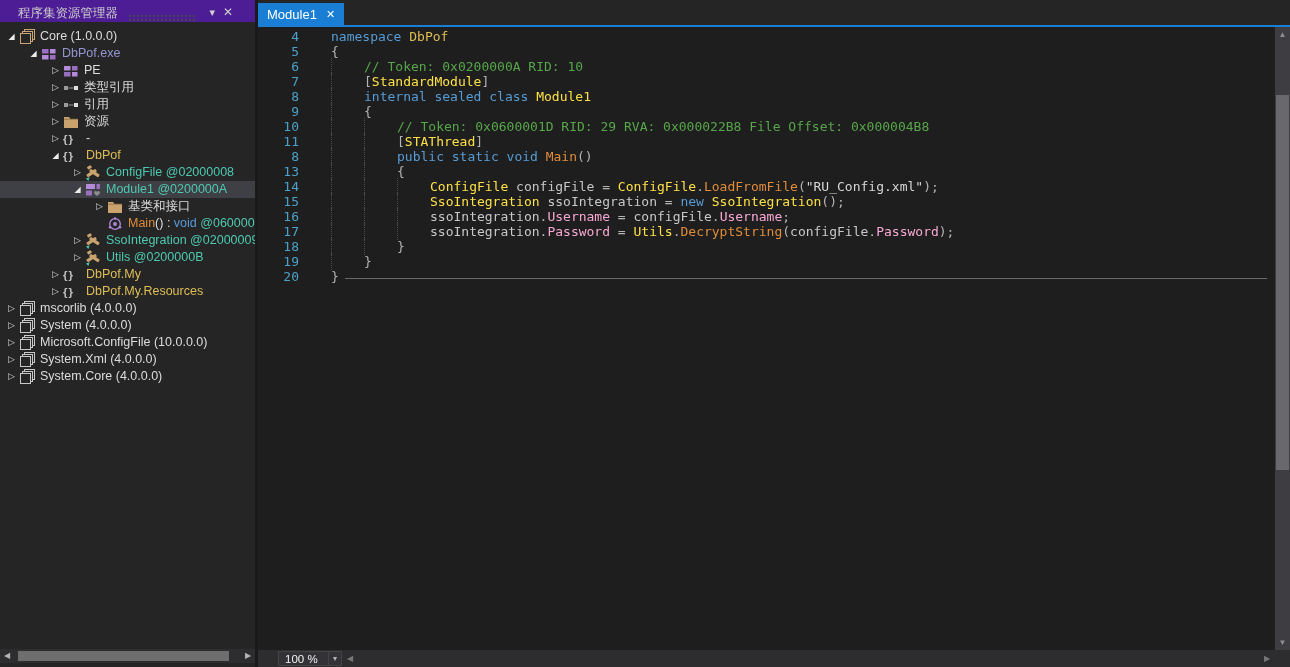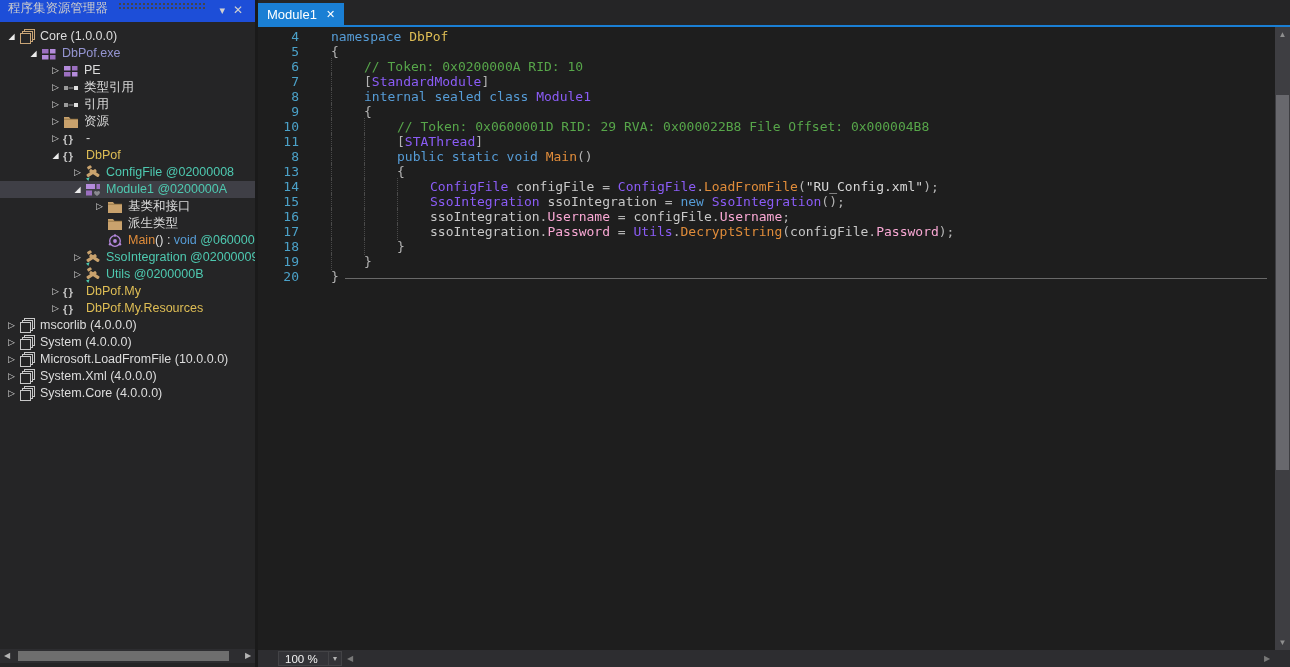--- a/index.html
+++ b/index.html
@@ -2,22 +2,22 @@
 <html><head>
 <meta charset="utf-8">
 <style>
   * { margin:0; padding:0; box-sizing:border-box; }
   html,body { width:1290px; height:667px; overflow:hidden; background:#1a1a1a;
               font-family:"Liberation Sans", sans-serif; }
 
   
   .left-panel { position:absolute; left:0; top:0; width:255px; height:667px;
                 background:#252526; }
-  .panel-header { height:22px; background:#1d4ed8; display:flex; align-items:flex-start;
-                  padding:0 8px; color:#cccccc; font-size:12.5px; }
+  .panel-header { height:22px; background:#4c1d95; display:flex; align-items:flex-end;
+                  padding:0 18px; color:#cccccc; font-size:12.5px; }
   .panel-title { white-space:nowrap; }
   .grip { flex:1; height:8px; margin:2px 8px 0 10px;
           background-image:radial-gradient(#45454a 1px, transparent 1.2px);
           background-size:4px 4px; background-position:0 0; }
   .hdr-btn { color:#d0d0d0; font-size:11px; padding:0 4px; cursor:default; line-height:20px;}
   .hdr-btn.close { font-size:12px; }
 
   .tree { position:absolute; top:22px; left:0; right:0; bottom:22px;
           overflow:hidden; padding-top:6px; }
   .tree-row { height:17px; line-height:17px; display:flex; align-items:center;
@@ -59,21 +59,21 @@
                background:#1e1e1e; overflow:hidden; padding-top:2px;
                font-family:"DejaVu Sans Mono", monospace; font-size:13px; }
   .code-line { height:15px; line-height:15px; display:flex; }
   .ln { width:55px; flex:none; text-align:right; padding-right:14px; color:#4ba1c8; }
   .code-content { position:relative; flex:1; white-space:pre; }
   .code-content .txt { position:relative; z-index:1; }
   .guide { position:absolute; top:-1px; bottom:-1px; width:0;
            border-left:1px dotted #4a4a4a; z-index:0; }
   .eof-rule { position:absolute; top:9px; right:8px; height:0;
               border-top:1px solid #696969; }
-  .kw{color:#569cd6} .type{color:#8b5cf6} .ns{color:#dfbe55} .meth{color:#e08c3a}
+  .kw{color:#569cd6} .type{color:#fde047} .ns{color:#dfbe55} .meth{color:#e08c3a}
   .prop{color:#f9a8d4} .loc{color:#c8c8c8} .str{color:#d6d6d6} .com{color:#57a64a}
   .pun{color:#b4b4b4}
 
   
   .vscroll { position:absolute; right:0; top:27px; bottom:17px; width:15px; background:#3e3e42; }
   .vscroll .arrow { position:absolute; left:0; width:15px; height:15px; line-height:15px;
                     text-align:center; color:#8f8f8f; font-size:8px; }
   .vscroll .arrow.up { top:0; }
   .vscroll .arrow.down { bottom:0; }
   .vscroll .thumb { position:absolute; left:1px; right:1px; top:68px; height:375px; background:#68686d; }
@@ -208,30 +208,20 @@
       <div class="tree-row" title="基类和接口" style="padding-left: 92px;">
         <span class="twisty collapsed">▷</span>
         <span class="t-icon">
           <svg width="16" height="16" viewBox="0 0 16 16" xmlns="http://www.w3.org/2000/svg">
             <path d="M1 3 h5 l1.5 2 H15 v9 H1 z" fill="#c9a26d"></path>
             <path d="M1 5.2 H15" stroke="#8a6d3f" stroke-width="0.8"></path>
           </svg>
         </span>
         <span class="t-label"><span class="t-def">基类和接口</span></span>
       </div>
-      <div class="tree-row" title="派生类型" style="padding-left: 92px;">
-        <span class="twisty"></span>
-        <span class="t-icon">
-          <svg width="16" height="16" viewBox="0 0 16 16" xmlns="http://www.w3.org/2000/svg">
-            <path d="M1 3 h5 l1.5 2 H15 v9 H1 z" fill="#c9a26d"></path>
-            <path d="M1 5.2 H15" stroke="#8a6d3f" stroke-width="0.8"></path>
-          </svg>
-        </span>
-        <span class="t-label"><span class="t-def">派生类型</span></span>
-      </div>
       <div class="tree-row" title="Main() : void @0600001D" style="padding-left: 92px;">
         <span class="twisty"></span>
         <span class="t-icon">
           <svg width="16" height="16" viewBox="0 0 16 16" xmlns="http://www.w3.org/2000/svg">
             <circle cx="8" cy="8" r="5.3" fill="none" stroke="#b488dc" stroke-width="1.3"></circle>
             <circle cx="8" cy="8" r="1.9" fill="#b488dc"></circle>
             <circle cx="8" cy="2.4" r="1.2" fill="#b488dc"></circle>
             <circle cx="3" cy="11.2" r="1.2" fill="#b488dc"></circle>
             <circle cx="13" cy="11.2" r="1.2" fill="#b488dc"></circle>
           </svg>
@@ -300,21 +290,21 @@
       </div>
       <div class="tree-row" title="Microsoft.VisualBasic (10.0.0.0)" style="padding-left: 4px;">
         <span class="twisty collapsed">▷</span>
         <span class="t-icon">
           <svg width="16" height="16" viewBox="0 0 16 16" xmlns="http://www.w3.org/2000/svg">
             <rect x="5.5" y="0.5" width="10" height="10" fill="none" stroke="#c8c8c8"></rect>
             <rect x="3.5" y="2.5" width="10" height="10" fill="#252526" stroke="#c8c8c8"></rect>
             <rect x="1.5" y="4.5" width="10" height="10" fill="#252526" stroke="#c8c8c8"></rect>
           </svg>
         </span>
-        <span class="t-label"><span class="t-def">Microsoft.LoadFromFile (10.0.0.0)</span></span>
+        <span class="t-label"><span class="t-def">Microsoft.ConfigFile (10.0.0.0)</span></span>
       </div>
       <div class="tree-row" title="System.Xml (4.0.0.0)" style="padding-left: 4px;">
         <span class="twisty collapsed">▷</span>
         <span class="t-icon">
           <svg width="16" height="16" viewBox="0 0 16 16" xmlns="http://www.w3.org/2000/svg">
             <rect x="5.5" y="0.5" width="10" height="10" fill="none" stroke="#c8c8c8"></rect>
             <rect x="3.5" y="2.5" width="10" height="10" fill="#252526" stroke="#c8c8c8"></rect>
             <rect x="1.5" y="4.5" width="10" height="10" fill="#252526" stroke="#c8c8c8"></rect>
           </svg>
         </span>

